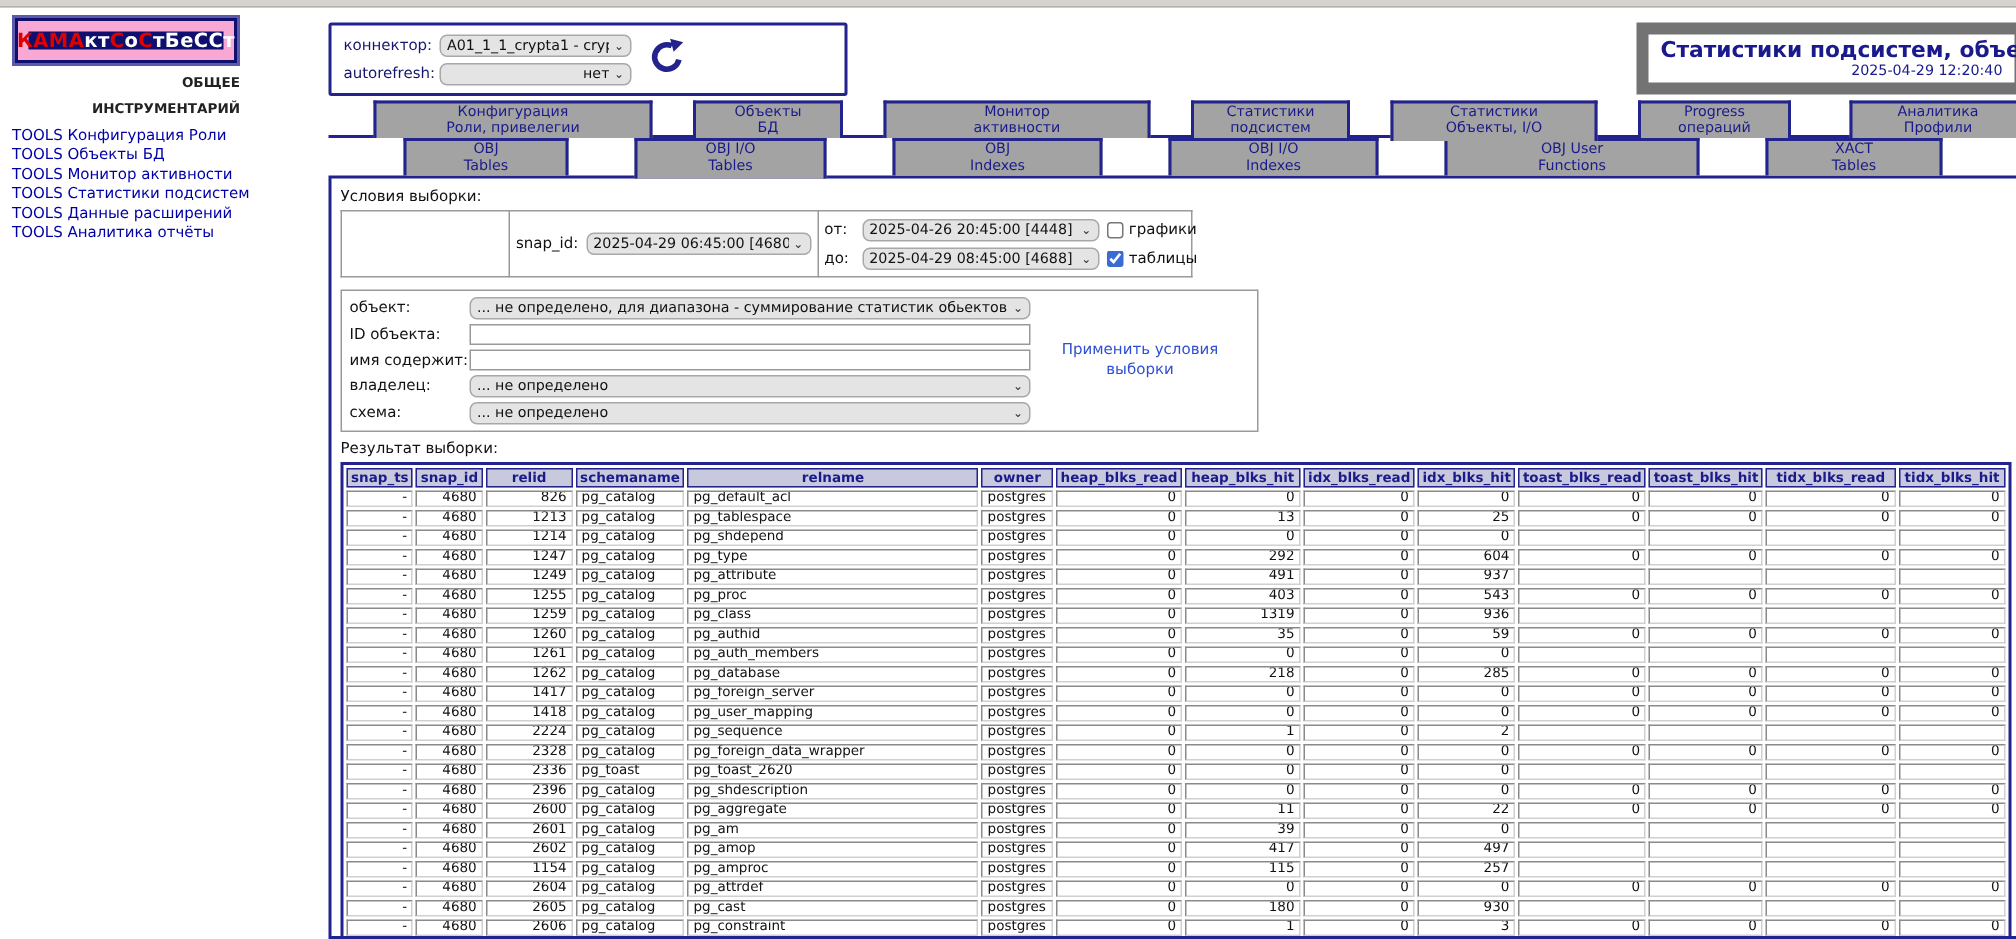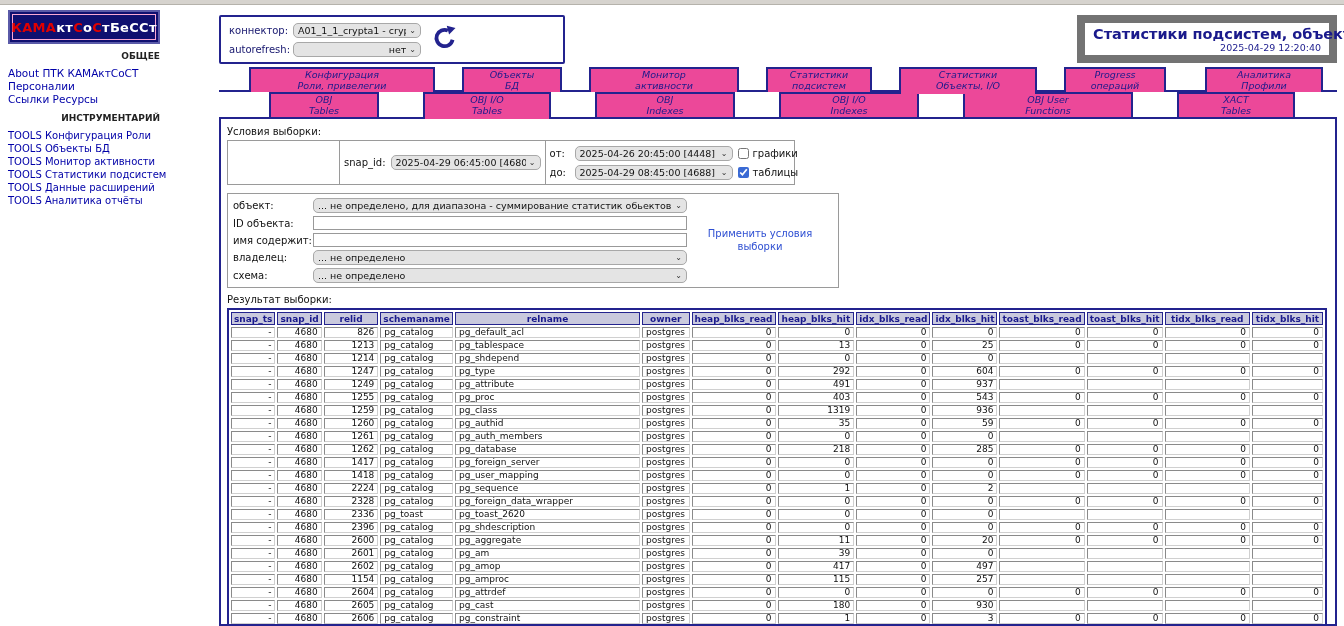--- a/index.html
+++ b/index.html
@@ -13,21 +13,21 @@
   .top-strip { height:5px; background:#d6d3ce; border-bottom:1px solid #b5b2ab; }
   .page { display:flex; width:1344px; }
 
   
   .sidebar { width:215px; flex:none; padding:5px 0 0 8px; }
   .logo {
     width:152px; height:34px; background:#0f0f70;
     border:2px solid #5a5aa8; padding:2px;
   }
   .logo-inner {
-    width:100%; height:100%; border:1px solid #f9a8d4;
+    width:100%; height:100%; border:7px solid #f9a8d4;
     display:flex; align-items:center; justify-content:center;
     font-weight:bold; font-size:13px; letter-spacing:0.3px;
   }
   .section-label {
     width:152px; text-align:right; font-size:9px; font-weight:bold;
     color:#222; margin:7px 0 6px;
   }
   .navlinks a { display:block; font-size:10.5px; color:#0000a8; text-decoration:none; line-height:13px; }
   .navlinks.tools a { font-size:10px; line-height:13px; }
 
@@ -54,23 +54,23 @@
     margin-left:auto; width:260px; border:8px solid #737373;
     padding:3px 8px 2px; text-align:right;
   }
   .title-line { font-size:14.5px; font-weight:bold; color:#1a1a8c; white-space:nowrap; }
   .timestamp { font-size:9.5px; color:#1a1a8c; }
 
   
   .tabs { display:flex; position:relative; align-items:stretch; }
   .tabs .rule { position:absolute; left:0; right:0; bottom:0; height:2px; background:#23238e; }
   .tab {
-    border:2px solid #23238e; border-bottom:none; background:#ec4899;
+    border:2px solid #23238e; border-bottom:none; background:#a3a3a3;
     text-align:center; font-size:9.5px; color:#1a1a8c; line-height:10.5px;
-    padding:1px 2px 1px; position:relative; z-index:1; cursor:pointer;font-style:italic;
+    padding:1px 2px 1px; position:relative; z-index:1; cursor:pointer;
   }
   .tab.active { z-index:3; margin-bottom:-2px; padding-bottom:3px; }
   .tabs1 { margin-top:3px; padding-left:30px; }
   .tabs2 { padding-left:50px; }
   .tabs2 .tab.active { margin-bottom:-2px; padding-bottom:3px; }
 
   
   .content-box {
     border:2px solid #23238e; flex:1; overflow:hidden;
     padding:5px 8px 0 6px; position:relative; z-index:0; background:#fff;
@@ -136,25 +136,20 @@
           <span style="color: rgb(224, 0, 0);">КАМА</span>
           <span style="color: rgb(255, 255, 255);">кт</span>
           <span style="color: rgb(224, 0, 0);">С</span>
           <span style="color: rgb(255, 255, 255);">о</span>
           <span style="color: rgb(224, 0, 0);">С</span>
           <span style="color: rgb(255, 255, 255);">т</span>
           <span style="color: rgb(255, 255, 255);"> БеССт</span>
         </div>
     </div>
     <div class="section-label">ОБЩЕЕ</div>
-    <nav class="navlinks" id="general-links">
-        <a href="#">About ПТК КАМАктСоСТ</a>
-        <a href="#">Персоналии</a>
-        <a href="#">Ссылки Ресурсы</a>
-      </nav>
     <div class="section-label">ИНСТРУМЕНТАРИЙ</div>
     <nav class="navlinks tools" id="tools-links">
         <a href="#">TOOLS Конфигурация Роли</a>
         <a href="#">TOOLS Объекты БД</a>
         <a href="#">TOOLS Монитор активности</a>
         <a href="#">TOOLS Статистики подсистем</a>
         <a href="#">TOOLS Данные расширений</a>
         <a href="#">TOOLS Аналитика отчёты</a>
       </nav>
   </aside>
@@ -194,21 +189,21 @@
 
     <div class="tabs tabs1" id="tabs-row1">
         <div class="tab" style="width: 186px;">
           <div>Конфигурация</div>
           <div>Роли, привелегии</div>
         </div>
         <div class="tab" style="width: 100px; margin-left: 27px;">
           <div>Объекты</div>
           <div>БД</div>
         </div>
-        <div class="tab" style="width: 150px; margin-left: 27px;">
+        <div class="tab" style="width: 178px; margin-left: 27px;">
           <div>Монитор</div>
           <div>активности</div>
         </div>
         <div class="tab" style="width: 106px; margin-left: 27px;">
           <div>Статистики</div>
           <div>подсистем</div>
         </div>
         <div class="tab active" style="width: 138px; margin-left: 27px;">
           <div>Статистики</div>
           <div>Объекты, I/O</div>
@@ -613,21 +608,21 @@
               <tr>
                 <td class="ta-r">-</td>
                 <td class="ta-r">4680</td>
                 <td class="ta-r">2600</td>
                 <td class="ta-l">pg_catalog</td>
                 <td class="ta-l">pg_aggregate</td>
                 <td class="ta-l">postgres</td>
                 <td class="ta-r">0</td>
                 <td class="ta-r">11</td>
                 <td class="ta-r">0</td>
-                <td class="ta-r">20</td>
+                <td class="ta-r">22</td>
                 <td class="ta-r">0</td>
                 <td class="ta-r">0</td>
                 <td class="ta-r">0</td>
                 <td class="ta-r">0</td>
               </tr>
               <tr>
                 <td class="ta-r">-</td>
                 <td class="ta-r">4680</td>
                 <td class="ta-r">2601</td>
                 <td class="ta-l">pg_catalog</td>

